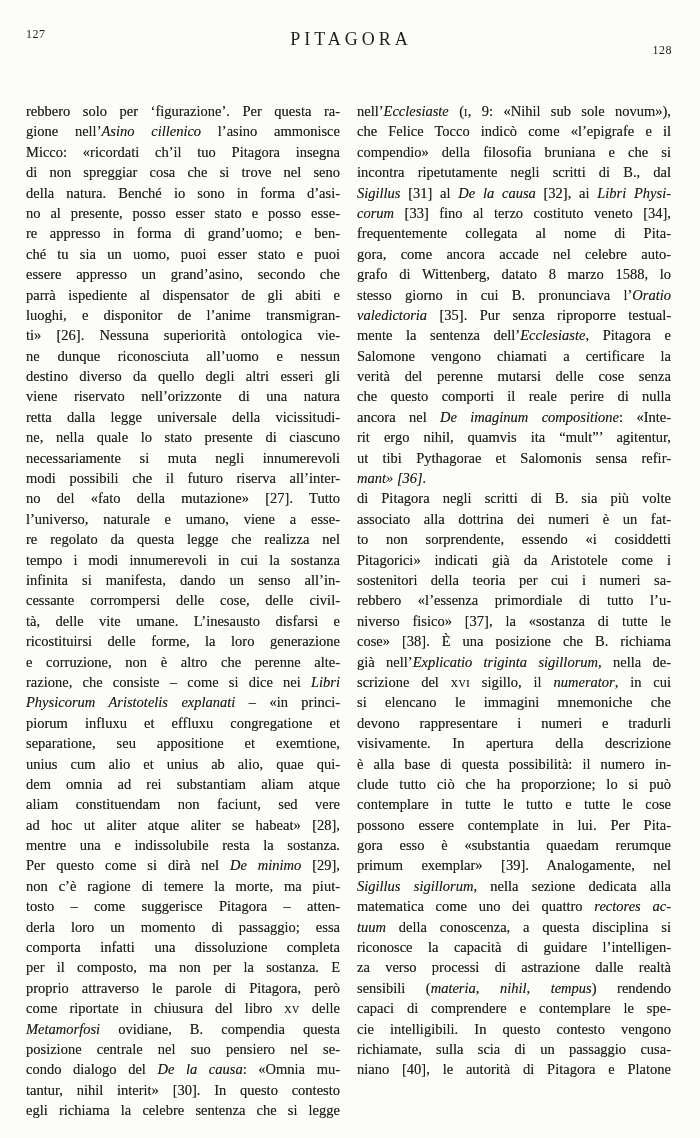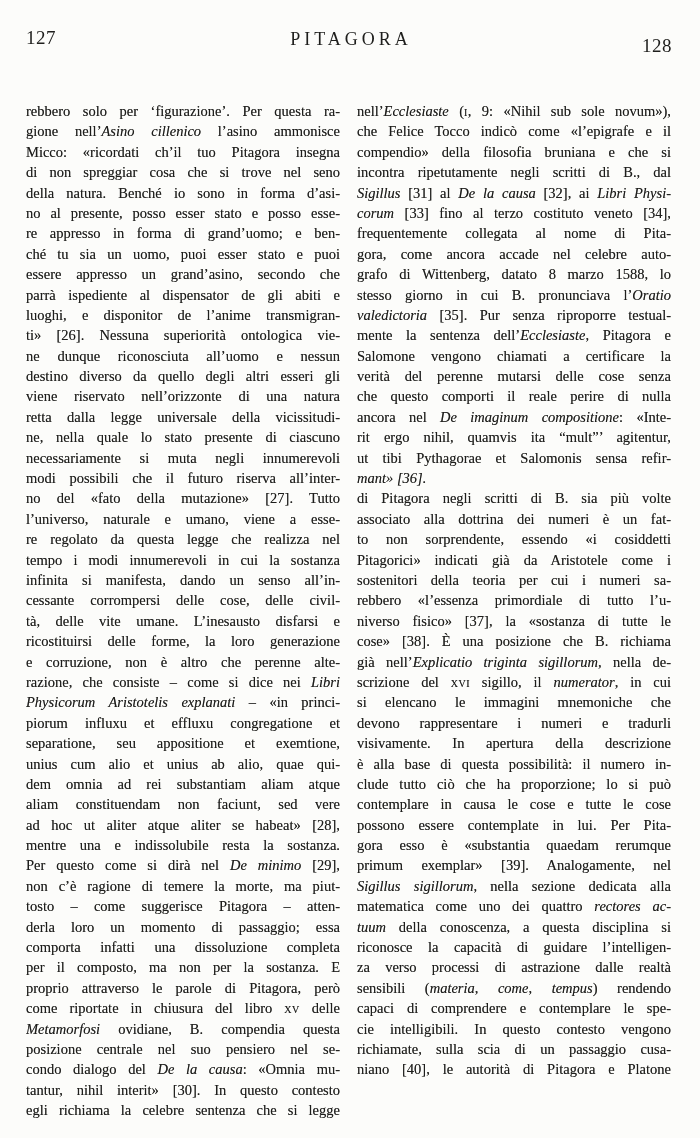--- a/index.html
+++ b/index.html
@@ -13,23 +13,23 @@
   .page {
     position: relative;
     width: 700px; height: 1138px;
     background: #fcfcfa;
   }
   .header {
     position: absolute;
     top: 27px; left: 26px; right: 28px;
     height: 20px;
   }
-  .pn { font-size: 19px; letter-spacing: 0.5px; }
+  .pn { font-size: 12px; letter-spacing: 0.5px; }
   .pn-left  { position: absolute; left: 0;  top: 0; }
-  .pn-right { position: absolute; right: 0; top: 8px; }
+  .pn-right { position: absolute; right: 0; top: 16px; }
   .running-title {
     position: absolute; left: 0; right: 0; top: 2px;
     text-align: center;
     font-size: 18px;
     letter-spacing: 4px;
     text-indent: 4px;
   }
   .columns { position: absolute; top: 56px; left: 26px; width: 648px; }
   .col { position: absolute; top: 0; width: 314px; margin-top: 45px; }
   .col-left  { left: 0; }
@@ -140,29 +140,29 @@
         <div class="line">rebbero «l’essenza primordiale di tutto l’u-</div>
         <div class="line">niverso fisico» [37], la «sostanza di tutte le</div>
         <div class="line">cose» [38]. È una posizione che B. richiama</div>
         <div class="line">già nell’<span class="it">Explicatio triginta sigillorum</span>, nella de-</div>
         <div class="line">scrizione del <span class="sc">xvi</span> sigillo, il <span class="it">numerator</span>, in cui</div>
         <div class="line">si elencano le immagini mnemoniche che</div>
         <div class="line">devono rappresentare i numeri e tradurli</div>
         <div class="line">visivamente. In apertura della descrizione</div>
         <div class="line">è alla base di questa possibilità: il numero in-</div>
         <div class="line">clude tutto ciò che ha proporzione; lo si può</div>
-        <div class="line">contemplare in causa le cose e tutte le cose</div>
+        <div class="line">contemplare in tutte le tutto e tutte le cose</div>
         <div class="line">possono essere contemplate in lui. Per Pita-</div>
         <div class="line">gora esso è «substantia quaedam rerumque</div>
         <div class="line">primum exemplar» [39]. Analogamente, nel</div>
         <div class="line"><span class="it">Sigillus sigillorum</span>, nella sezione dedicata alla</div>
         <div class="line">matematica come uno dei quattro <span class="it">rectores ac-</span></div>
         <div class="line"><span class="it">tuum</span> della conoscenza, a questa disciplina si</div>
         <div class="line">riconosce la capacità di guidare l’intelligen-</div>
         <div class="line">za verso processi di astrazione dalle realtà</div>
-        <div class="line">sensibili (<span class="it">materia</span>, <span class="it">come</span>, <span class="it">tempus</span>) rendendo</div>
+        <div class="line">sensibili (<span class="it">materia</span>, <span class="it">nihil</span>, <span class="it">tempus</span>) rendendo</div>
         <div class="line">capaci di comprendere e contemplare le spe-</div>
         <div class="line">cie intelligibili. In questo contesto vengono</div>
         <div class="line">richiamate, sulla scia di un passaggio cusa-</div>
         <div class="line">niano [40], le autorità di Pitagora e Platone</div>
       </div>
   </div>
 </div>
 
 </body></html>

